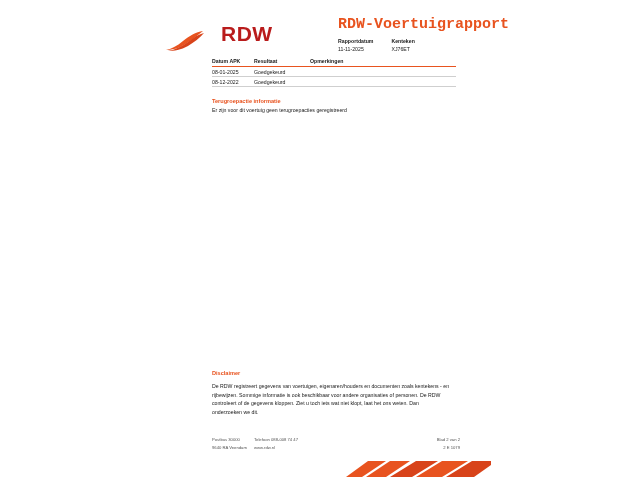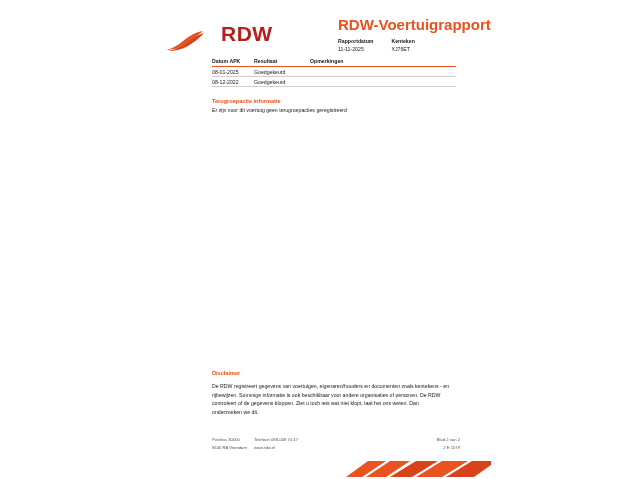--- a/index.html
+++ b/index.html
@@ -51,21 +51,21 @@
     font-family: "Liberation Sans", sans-serif;
   }
 
   .doc-title {
     position: absolute;
     left: 338px;
     top: 16px;
     font-size: 15px;
     font-weight: bold;
     color: #e8531f;
-    font-family: Liberation Sans, sans-serif;
+    font-family: Liberation Mono, monospace;
     white-space: nowrap;
   }
 
   .meta {
     position: absolute;
     left: 338px;
     top: 37px;
     width: 200px;
     font-size: 5.2px;
     line-height: 1.55;

